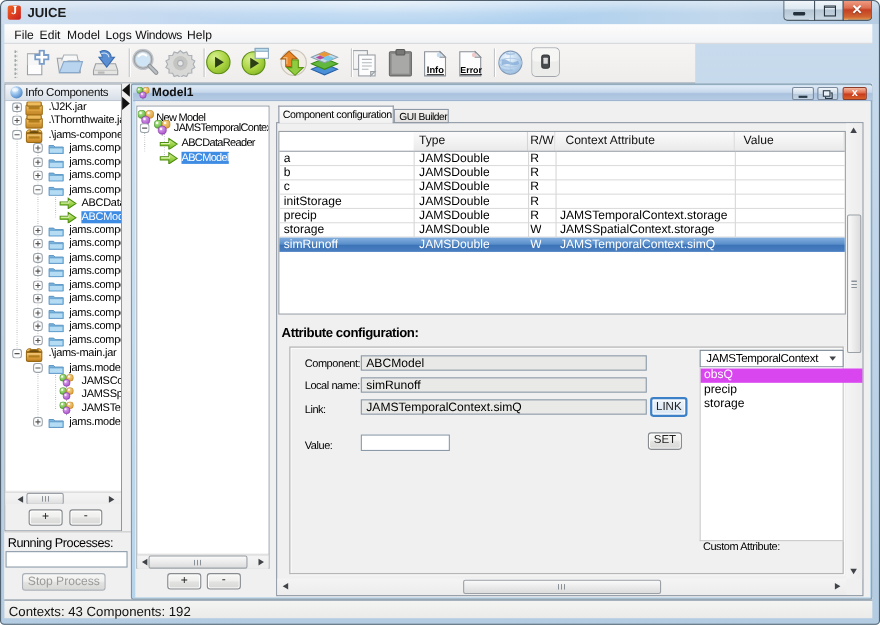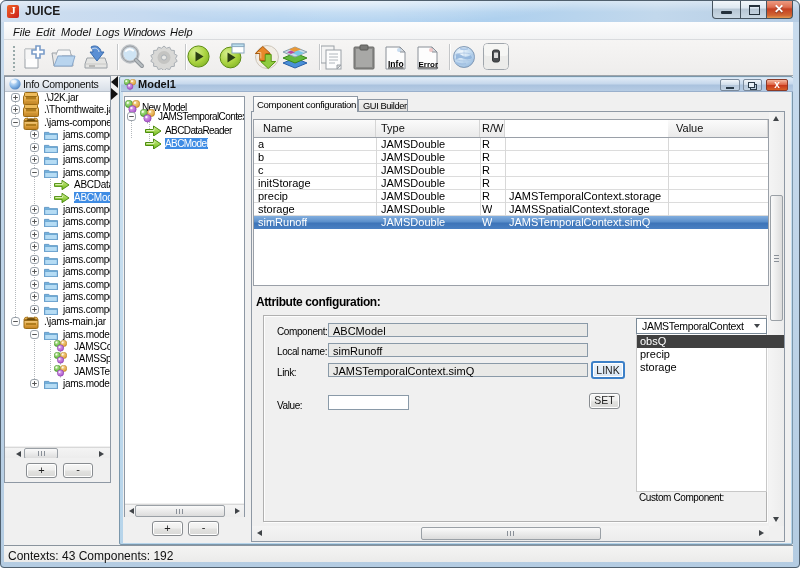--- a/index.html
+++ b/index.html
@@ -14,24 +14,24 @@
 #title{left:25px;top:4px;font-size:12px;color:#1c1c1c;}
 
 .wbtn{top:0;height:19px;border:1px solid #46545f;border-top:none;box-sizing:border-box;}
 #btnmin{left:712px;width:29px;border-radius:0 0 0 4px;background:linear-gradient(180deg,#f4f8fb 0%,#dde8f1 45%,#b6c6d4 50%,#cad9e5 100%);}
 #btnmax{left:740px;width:27px;background:linear-gradient(180deg,#f4f8fb 0%,#dde8f1 45%,#b6c6d4 50%,#cad9e5 100%);}
 #btnclose{left:766px;width:27px;border-radius:0 0 4px 0;background:linear-gradient(180deg,#f0a188 0%,#dd6f51 40%,#c44022 50%,#d06532 85%,#e29a52 100%);}
 #icmin{left:8px;top:11px;width:11px;height:3px;background:#24313c;border-radius:1px;}
 #icmax{left:8px;top:5px;width:9px;height:8px;border:1px solid #24313c;box-shadow:inset 0 1px 0 #24313c;}
 #icclose{left:7px;top:2px;color:#fff;font-size:12px;font-weight:bold;text-shadow:0 1px 1px rgba(0,0,0,.4);}
 
-#menubar{left:4px;top:22px;width:789px;height:18px;background:linear-gradient(180deg,#fdfdfd,#f2f3f4);border-bottom:1px solid #d9dbde;box-sizing:border-box;font-style:italic;}
+#menubar{left:4px;top:22px;width:789px;height:18px;background:linear-gradient(180deg,#fdfdfd,#f2f3f4);border-bottom:1px solid #d9dbde;box-sizing:border-box;}
 #menubar span{position:absolute;top:4px;font-size:11px;color:#101010;}
 
-#toolbar{left:4px;top:40px;width:789px;height:36px;background:linear-gradient(180deg,#f6f5f4,#eeedec);border-bottom:1px solid #9fa4a9;box-sizing:border-box;}
+#toolbar{left:4px;top:40px;width:628px;height:36px;background:linear-gradient(180deg,#f6f5f4,#eeedec);border-bottom:1px solid #9fa4a9;box-sizing:border-box;}
 .tsep{position:absolute;top:4px;width:1px;height:26px;background:#c4c6c8;box-shadow:1px 0 0 #fff;}
 .grip{position:absolute;left:9px;top:5px;width:3px;height:26px;background-image:radial-gradient(circle 1px at 1px 2px,#9aa 1px,transparent 1.2px);background-size:3px 4px;}
 
 #leftcol{left:4px;top:76px;width:115px;height:469px;background:#f0f0f0;}
 #mcframe{left:0;top:0;width:107px;height:407px;border:1px solid #8e98a4;box-sizing:border-box;background:#fff;}
 #mchead{left:0;top:0;width:105px;height:15px;background:linear-gradient(180deg,#f4f6f9,#d8dfe8);border-bottom:1px solid #b9c2cc;box-sizing:border-box;}
 #mchead b{position:absolute;left:18px;top:1px;font-size:10.5px;letter-spacing:-0.3px;font-weight:normal;color:#111;white-space:nowrap;}
 #mctree{left:0;top:15px;width:105px;height:354px;background:#fff;overflow:hidden;}
 #mchsb{left:0;top:369px;width:105px;height:12px;}
 #mcbtns{left:0;top:381px;width:105px;height:24px;background:#f0f0f0;}
@@ -525,20 +525,25 @@
         </div>
       <div id="mcbtns" class="abs">
           <div class="pbtn" style="left:21px;top:5px;width:31px;height:15px"><span style="position:relative;top:0px">+</span></div>
 <div class="pbtn" style="left:58px;top:5px;width:30px;height:15px"><span style="position:relative;top:-1px">-</span></div>
         </div>
     </div>
     <div id="divider" class="abs">
         <div style="position:absolute;left:0px;top:0px;width:0;height:0;border-style:solid;border-width:6px 7.5px 6px 0;border-color:transparent #111 transparent transparent"></div>
 <div style="position:absolute;left:0px;top:12px;width:0;height:0;border-style:solid;border-width:6px 0 6px 7.5px;border-color:transparent transparent transparent #111"></div>
       </div>
+    <div id="runpanel" class="abs">
+        <div class="lbl" style="left:3px;top:4px;font-size:11.5px">Running Processes:</div>
+<div style="position:absolute;left:1px;top:17px;width:111px;height:15px;background:#fff;border:1px solid #8a9aa8;box-sizing:border-box"></div>
+<div class="pbtn" style="left:16px;top:37px;width:76px;height:16px;color:#9a9a9a;border-color:#aab0b6;box-shadow:none"><span style="position:relative;top:1px">Stop Process</span></div>
+      </div>
   </div>
   <div id="desktop" class="abs">
     <div id="m1" class="abs">
       <div id="m1title" class="abs">
           <svg class="tic" style="left:3px;top:1px" width="12" height="12" viewBox="0 0 15 15">
             <use href="#ball"></use>
           </svg>
 <span style="position:absolute;left:17px;top:0px;font-size:11px;font-weight:bold;color:#101010">Model1</span>
 <div style="position:absolute;left:599px;top:1px;width:20px;height:12px;background:linear-gradient(180deg,#f2f6fa,#cfdcea 50%,#b4c6da 52%,#c4d4e4);border:1px solid #7a8a9c;border-radius:2px;box-sizing:border-box">
             <div style="position:absolute;left:5px;top:7px;width:8px;height:2px;background:#2a3a48"></div>
@@ -612,28 +617,28 @@
   <div class="sbthumbv" style="left:1px;top:83px;width:13px;height:126px"></div>
   <div class="gripsv" style="left:5px;top:143px"></div>
 </div>
 <div class="sbtrack" style="left:0;top:414px;width:517px;height:15px">
   <div class="arr arrL" style="left:5px;top:4px"></div>
   <div class="arr arrR" style="left:507px;top:4px"></div>
   <div class="sbthumb" style="left:169px;top:1px;width:180px;height:13px"></div>
   <div class="gripsh" style="left:255px;top:5px"></div>
 </div>
 <div id="tablewrap" class="abs">
-                <div class="hdrcell" style="left:0px;width:122px">
-                  <span style="left:9px">Name</span>
-                </div>
 <div class="hdrcell" style="left:122px;width:104px">
                   <span style="left:5px">Type</span>
                 </div>
 <div class="hdrcell" style="left:226px;width:25px">
                   <span style="left:2px">R/W</span>
+                </div>
+<div class="hdrcell" style="left:251px;width:163px">
+                  <span style="left:9px">Context Attribute</span>
                 </div>
 <div class="hdrcell" style="left:414px;width:100px">
                   <span style="left:8px">Value</span>
                 </div>
 <div style="position:absolute;left:0;top:17px;width:514px;height:1px;background:#9aa0a8"></div>
 <div class="tcell" style="left:4px;top:18px;color:#000">a</div>
 <div class="tcell" style="left:127px;top:18px;color:#000">JAMSDouble</div>
 <div class="tcell" style="left:228px;top:18px;color:#000">R</div>
 <div style="position:absolute;left:0;top:30px;width:514px;height:1px;background:#dcdcdc"></div>
 <div class="tcell" style="left:4px;top:31px;color:#000">b</div>
@@ -685,27 +690,27 @@
                   </div>
   <div class="pbtn" style="left:327px;top:45px;width:34px;height:18px;border:2px solid #3c80c8;background:linear-gradient(180deg,#eef4fa,#d8e6f4)"><span style="position:relative;top:1px;font-size:10.5px">LINK</span></div>
   <div class="lbl" style="left:13px;top:84px">Value:</div>
   <div class="fld" style="left:64px;top:79px;width:81px;height:15px;background:#fff"></div>
   <div class="pbtn" style="left:325px;top:77px;width:31px;height:16px"><span style="position:relative;top:0px;font-size:10.5px">SET</span></div>
   <div style="position:absolute;left:372px;top:2px;width:131px;height:16px;background:#fff;border:1px solid #7a8a98;box-sizing:border-box">
     <span style="position:absolute;left:5px;top:1px;font-size:10.5px;letter-spacing:-0.3px">JAMSTemporalContext</span>
     <div class="arr arrD" style="left:117px;top:5px;border-width:4px 3.5px 0 3.5px"></div>
   </div>
   <div style="position:absolute;left:372px;top:18px;width:131px;height:158px;background:#fff;border:1px solid #c8c8c8;border-top:none;box-sizing:border-box">
-    <div style="position:absolute;left:0;top:1px;width:149px;height:13px;background:#404040;color:#fff;font-size:11px">
+    <div style="position:absolute;left:0;top:1px;width:149px;height:13px;background:#d946ef;color:#fff;font-size:11px">
                       <span style="position:absolute;left:3px;top:0">obsQ</span>
                     </div>
     <div style="position:absolute;left:3px;top:14px;font-size:11px">precip</div>
     <div style="position:absolute;left:3px;top:27px;font-size:11px">storage</div>
   </div>
-  <div class="lbl" style="left:375px;top:176px">Custom Component:</div>
+  <div class="lbl" style="left:375px;top:176px">Custom Attribute:</div>
 </div>
               </div>
           </div>
         </div>
       </div>
     </div>
   </div>
   <div id="statusbar" class="abs">
       <span>Contexts: 43 Components: 192</span>
     </div>

